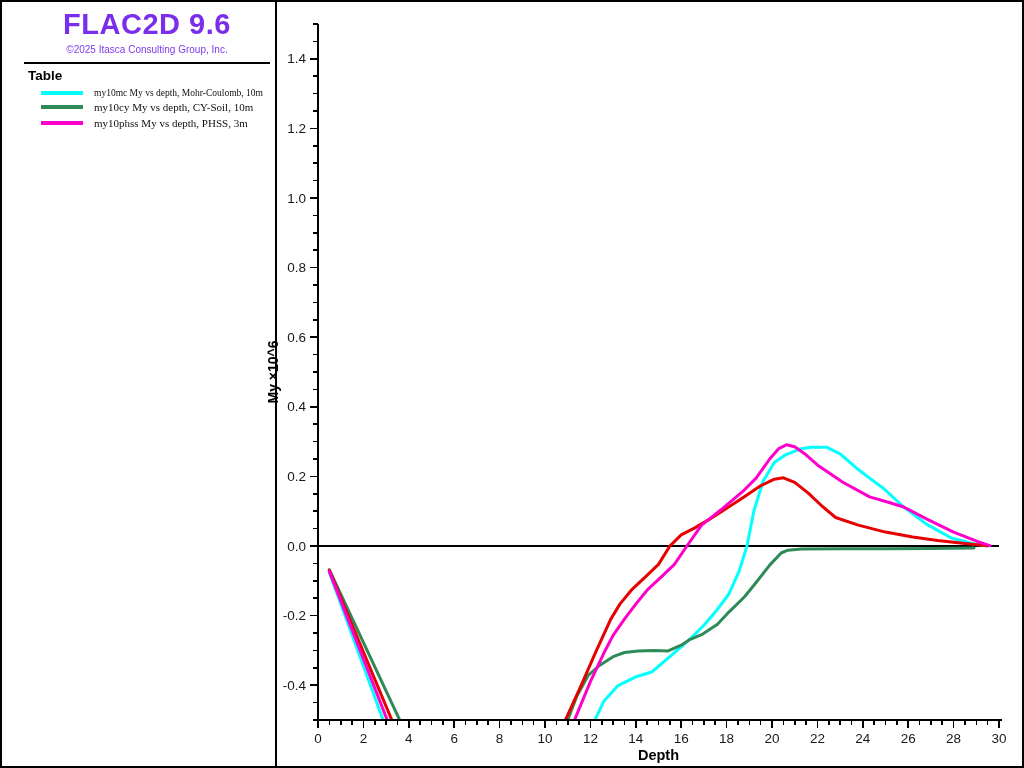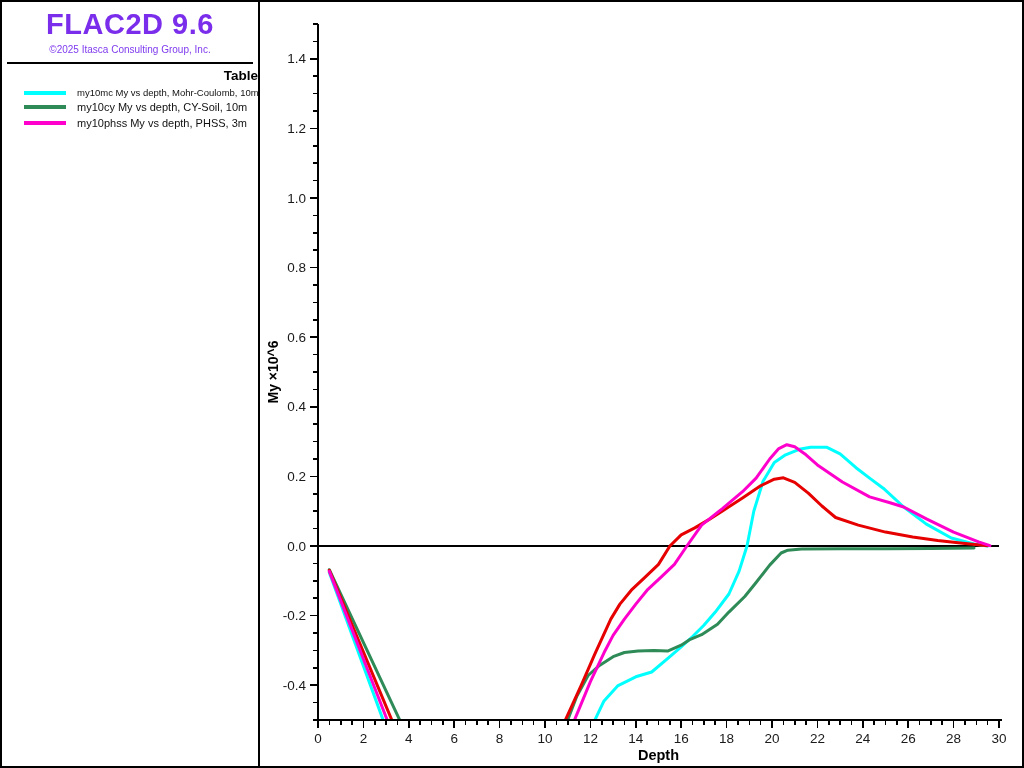--- a/index.html
+++ b/index.html
@@ -2,33 +2,33 @@
 <html><head>
 <meta charset="utf-8">
 <style>
   html,body{margin:0;padding:0;background:#fff;}
   .frame{
     position:relative;width:1024px;height:768px;box-sizing:border-box;
     border:2px solid #000;background:#fff;overflow:hidden;
     font-family:"Liberation Sans",sans-serif;
   }
   .sidebar{
-    position:absolute;left:0;top:0;width:258px;height:764px;box-sizing:border-box;
+    position:absolute;left:17px;top:0;width:258px;height:764px;box-sizing:border-box;
     border-right:2px solid #000;background:#fff;overflow:hidden;
   }
   .app-title{
     margin-top:6px;text-align:center;font-size:29px;font-weight:bold;
     letter-spacing:0.5px;white-space:nowrap;
   }
   .app-subtitle{
     text-align:center;font-size:10px;margin-top:3px;white-space:nowrap;
   }
   .sep{border:none;border-top:2px solid #000;margin:7px 5px 0 5px;}
-  .legend-header{font-size:13.5px;font-weight:bold;color:#000;margin:4px 0 3px 9px;text-align:right;}
-  .legend-row{display:flex;align-items:center;}
+  .legend-header{font-size:13.5px;font-weight:bold;color:#000;margin:4px 0 3px 9px;}
+  .legend-row{display:flex;align-items:center;font-family:Liberation Serif, serif;}
   .legend-row.small{height:13px;}
   .legend-row.large{height:16px;}
   .legend-swatch{width:42px;height:4px;margin-left:22px;flex:none;}
   .legend-label{margin-left:11px;white-space:nowrap;color:#111;}
   .legend-row.small .legend-label{font-size:9.5px;}
   .legend-row.large .legend-label{font-size:11px;}
   .chart-area{position:absolute;left:258px;top:0;width:766px;height:768px;}
   svg text{font-family:"Liberation Sans",sans-serif;}
 </style>
 </head>

